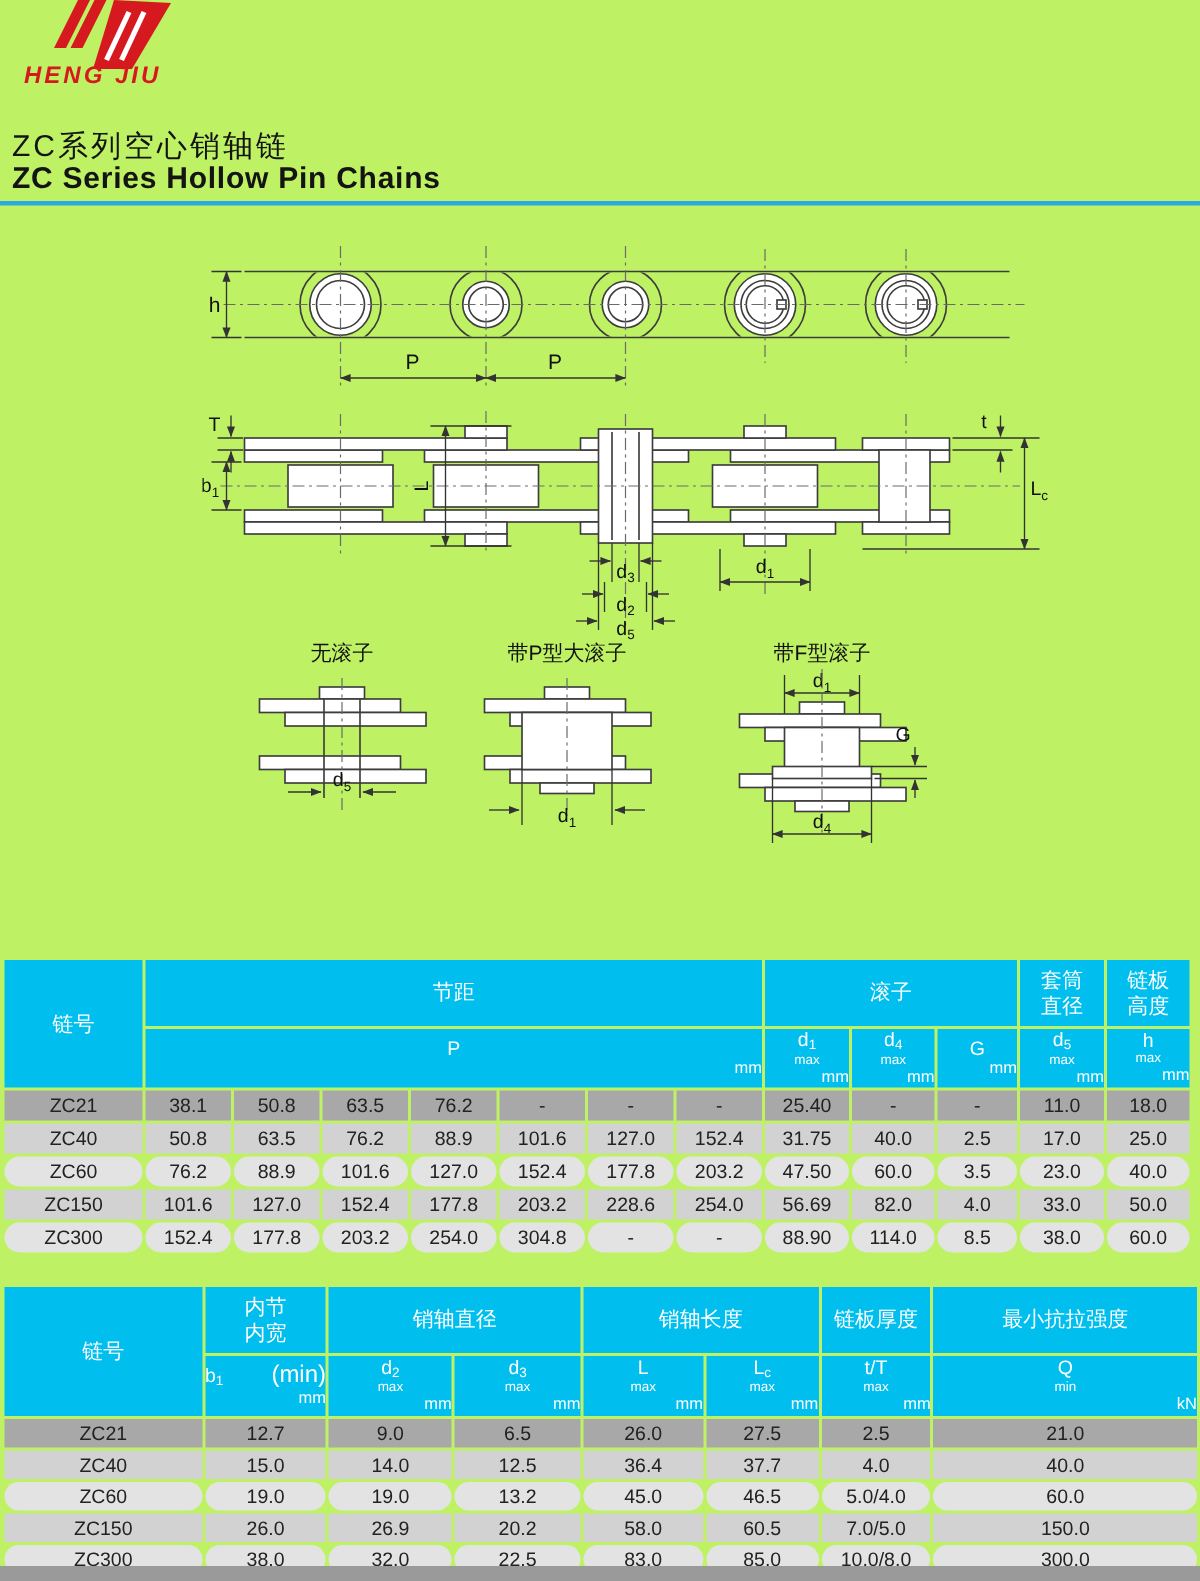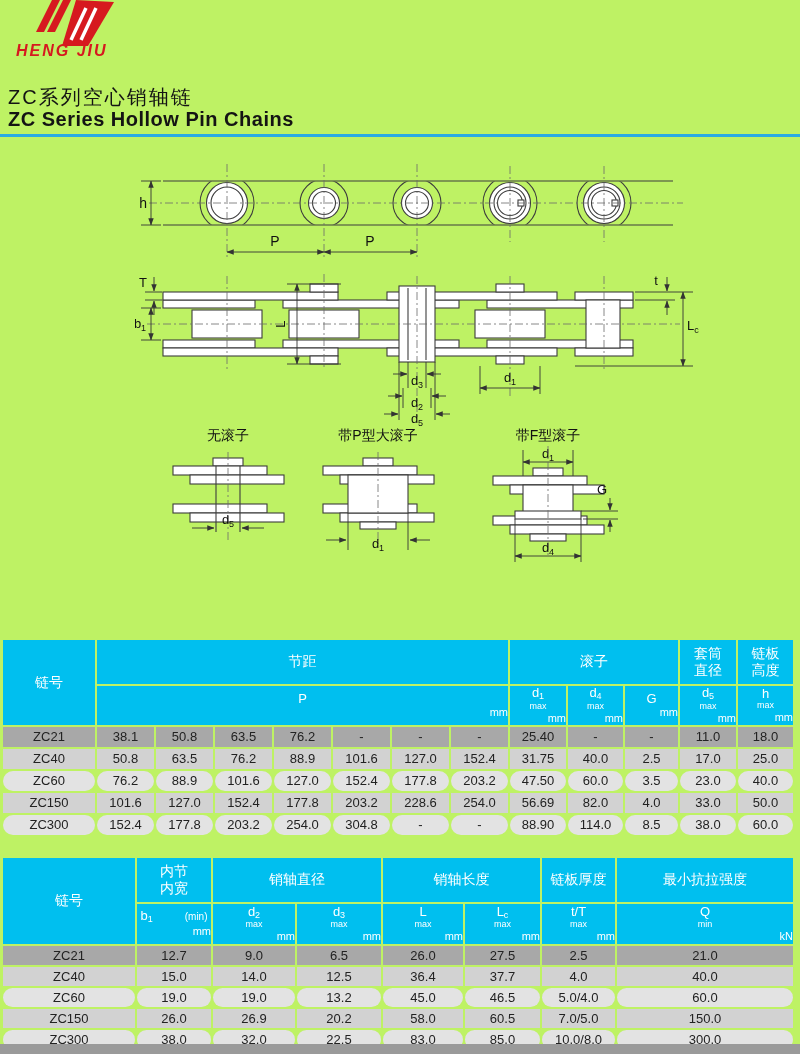--- a/index.html
+++ b/index.html
@@ -28,21 +28,21 @@
   table.spec{border-collapse:separate;border-spacing:2px;position:absolute;left:1px;table-layout:fixed;}
   .t1{top:638px;} .t2{top:856px;}
   .spec th{background:#00bfef;color:#fff;font-weight:400;text-align:center;vertical-align:middle;
            line-height:1.25;font-size:14px;padding:0;}
   .t1 .hr1 th{height:44px;} .t1 .hr2 th{height:38px;}
   .t2 .hr1 th{height:44px;} .t2 .hr2 th{height:40px;}
   .spec .sy{font-size:13px;line-height:1.1;}
   .spec .mx{font-size:9px;line-height:1.1;}
   .spec .un{font-size:11px;line-height:1.2;text-align:right;}
   .spec sub{font-size:9px;vertical-align:-2px;}
-  .spec .mn{font-size:10px;padding-left:32px;}
+  .spec .mn{font-size:16px;padding-left:32px;}
   .spec td{text-align:center;font-size:13px;color:#222;padding:0;}
   .t1 td{height:20px;} .t2 td{height:19px;}
   tr.r0 td{background:#a8a8a8;text-align:center;}
   tr.rA td{background:#d2d2d2;margin-top:36px;}
   tr.rB td{background:#e3e3e3;border-radius:10px;}
 </style>
 </head>
 <body>
 
 <div class="page">

